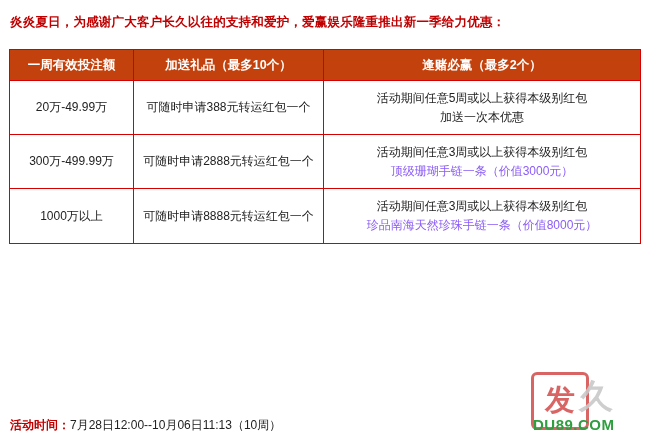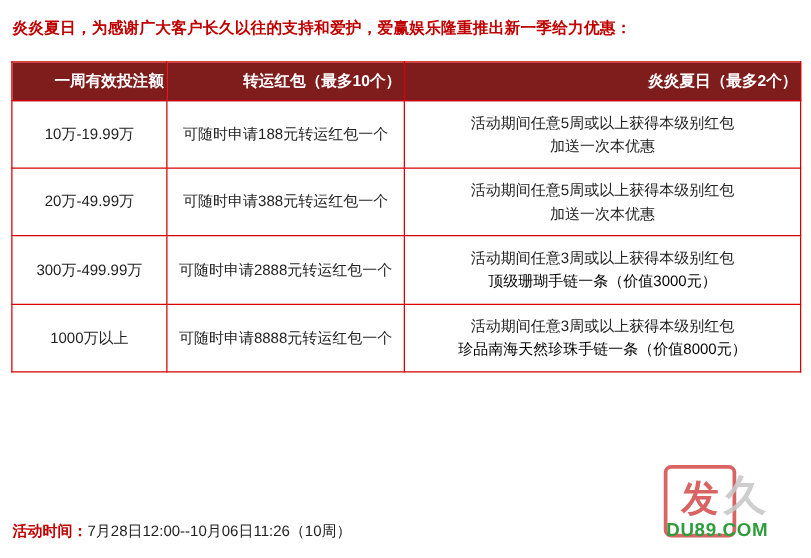--- a/index.html
+++ b/index.html
@@ -34,43 +34,43 @@
   }
   table.promo {
     position: absolute;
     left: 9px;
     top: 49px;
     width: 631px;
     border-collapse: collapse;
     table-layout: fixed;
   }
   table.promo th {
-    background: #7f1d1d;
+    background: #c2410c;
     color: #ffffff;
     font-size: 12.5px;
     font-weight: bold;
     height: 26px;
     border: 1px solid #d60000;
-    text-align: right;
+    text-align: center;
     padding: 2px 2px;
   }
   table.promo td {
     border: 1px solid #d60000;
     text-align: center;
     font-size: 12px;
     color: #222222;
     padding: 8px 3px;
     line-height: 1.55;
     vertical-align: middle;
   }
   .col-a { width: 124px; }
   .col-b { width: 190px; }
   .col-c { width: 317px; }
   .gift-line { display: block; }
-  .gift-line.green { color: #000000; }
+  .gift-line.green { color: #8b5cf6; }
   .footer {
     position: absolute;
     left: 10px;
     bottom: 12px;
     font-size: 12px;
     color: #222222;
   }
   .footer .label {
     color: #c00000;
     font-weight: bold;
@@ -138,33 +138,25 @@
 
   <table class="promo">
     <colgroup>
       <col class="col-a">
       <col class="col-b">
       <col class="col-c">
     </colgroup>
     <thead>
       <tr>
         <th>一周有效投注额</th>
-        <th>转运红包（最多10个）</th>
-        <th>炎炎夏日（最多2个）</th>
+        <th>加送礼品（最多10个）</th>
+        <th>逢赌必赢（最多2个）</th>
       </tr>
     </thead>
     <tbody>
-      <tr>
-        <td>10万-19.99万</td>
-        <td>可随时申请188元转运红包一个</td>
-        <td>
-          <span class="gift-line">活动期间任意5周或以上获得本级别红包</span>
-          <span class="gift-line">加送一次本优惠</span>
-        </td>
-      </tr>
       <tr>
         <td>20万-49.99万</td>
         <td>可随时申请388元转运红包一个</td>
         <td>
           <span class="gift-line">活动期间任意5周或以上获得本级别红包</span>
           <span class="gift-line">加送一次本优惠</span>
         </td>
       </tr>
       <tr>
         <td>300万-499.99万</td>
@@ -179,21 +171,21 @@
         <td>可随时申请8888元转运红包一个</td>
         <td>
           <span class="gift-line">活动期间任意3周或以上获得本级别红包</span>
           <span class="gift-line green">珍品南海天然珍珠手链一条（价值8000元）</span>
         </td>
       </tr>
     </tbody>
   </table>
 
   <div class="footer">
-    <span class="label">活动时间：</span><span>7月28日12:00--10月06日11:26（10周）</span>
+    <span class="label">活动时间：</span><span>7月28日12:00--10月06日11:13（10周）</span>
   </div>
 
   <div class="watermark">
     <div class="wm-seal">发</div>
     <div class="wm-char">久</div>
     <div class="wm-domain">DU89.COM</div>
     <div class="wm-slogan">逢赌必赢</div>
   </div>
 
 </div>

